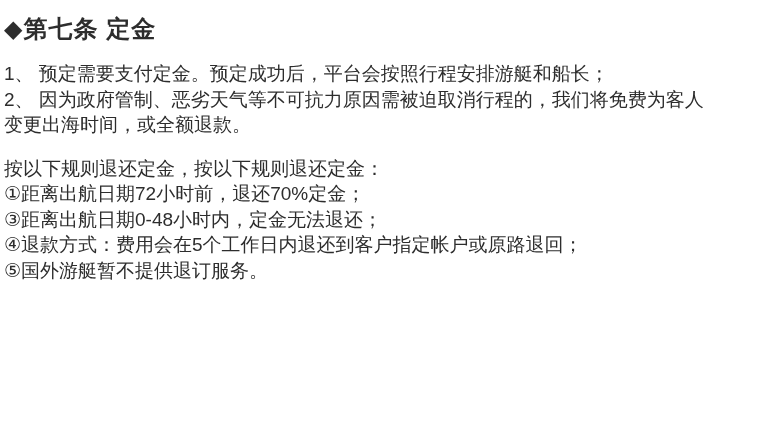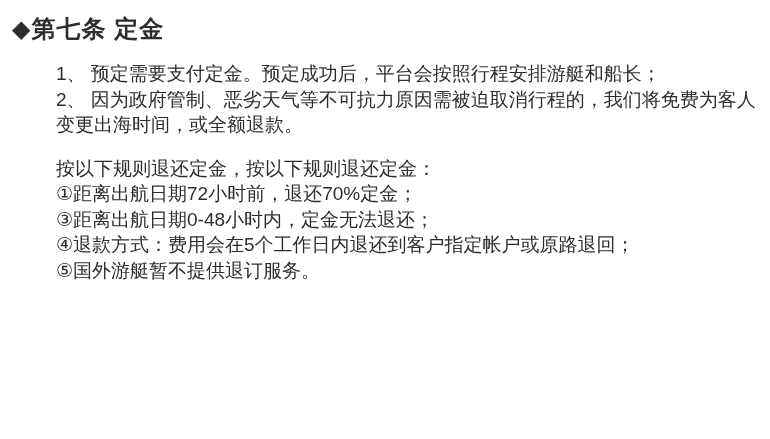--- a/index.html
+++ b/index.html
@@ -10,38 +10,37 @@
   body {
     width: 770px;
     height: 439px;
     overflow: hidden;
     font-family: "Liberation Sans", "DejaVu Sans", sans-serif;
   }
   .doc {
     box-sizing: border-box;
     width: 770px;
     height: 374px;
-    padding: 14px 14px 0 12px;
+    padding: 14px 14px 0 4px;
     color: #2d2d2d;
   }
   .heading {
     margin: 0;
     font-size: 24px;
     font-weight: 700;
     line-height: 30px;
     letter-spacing: 1px;
     color: #2d2d2d;
     white-space: nowrap;
   }
   .heading-cancellation {
     margin-top: 24px;
   }
   .para {
     margin-top: 17px;
-    margin-left: 44px;
   }
   .para-rules {
     margin-top: 18px;
   }
   .line {
     font-size: 19px;
     line-height: 25.5px;
     color: #2d2d2d;
     white-space: nowrap;
   }

